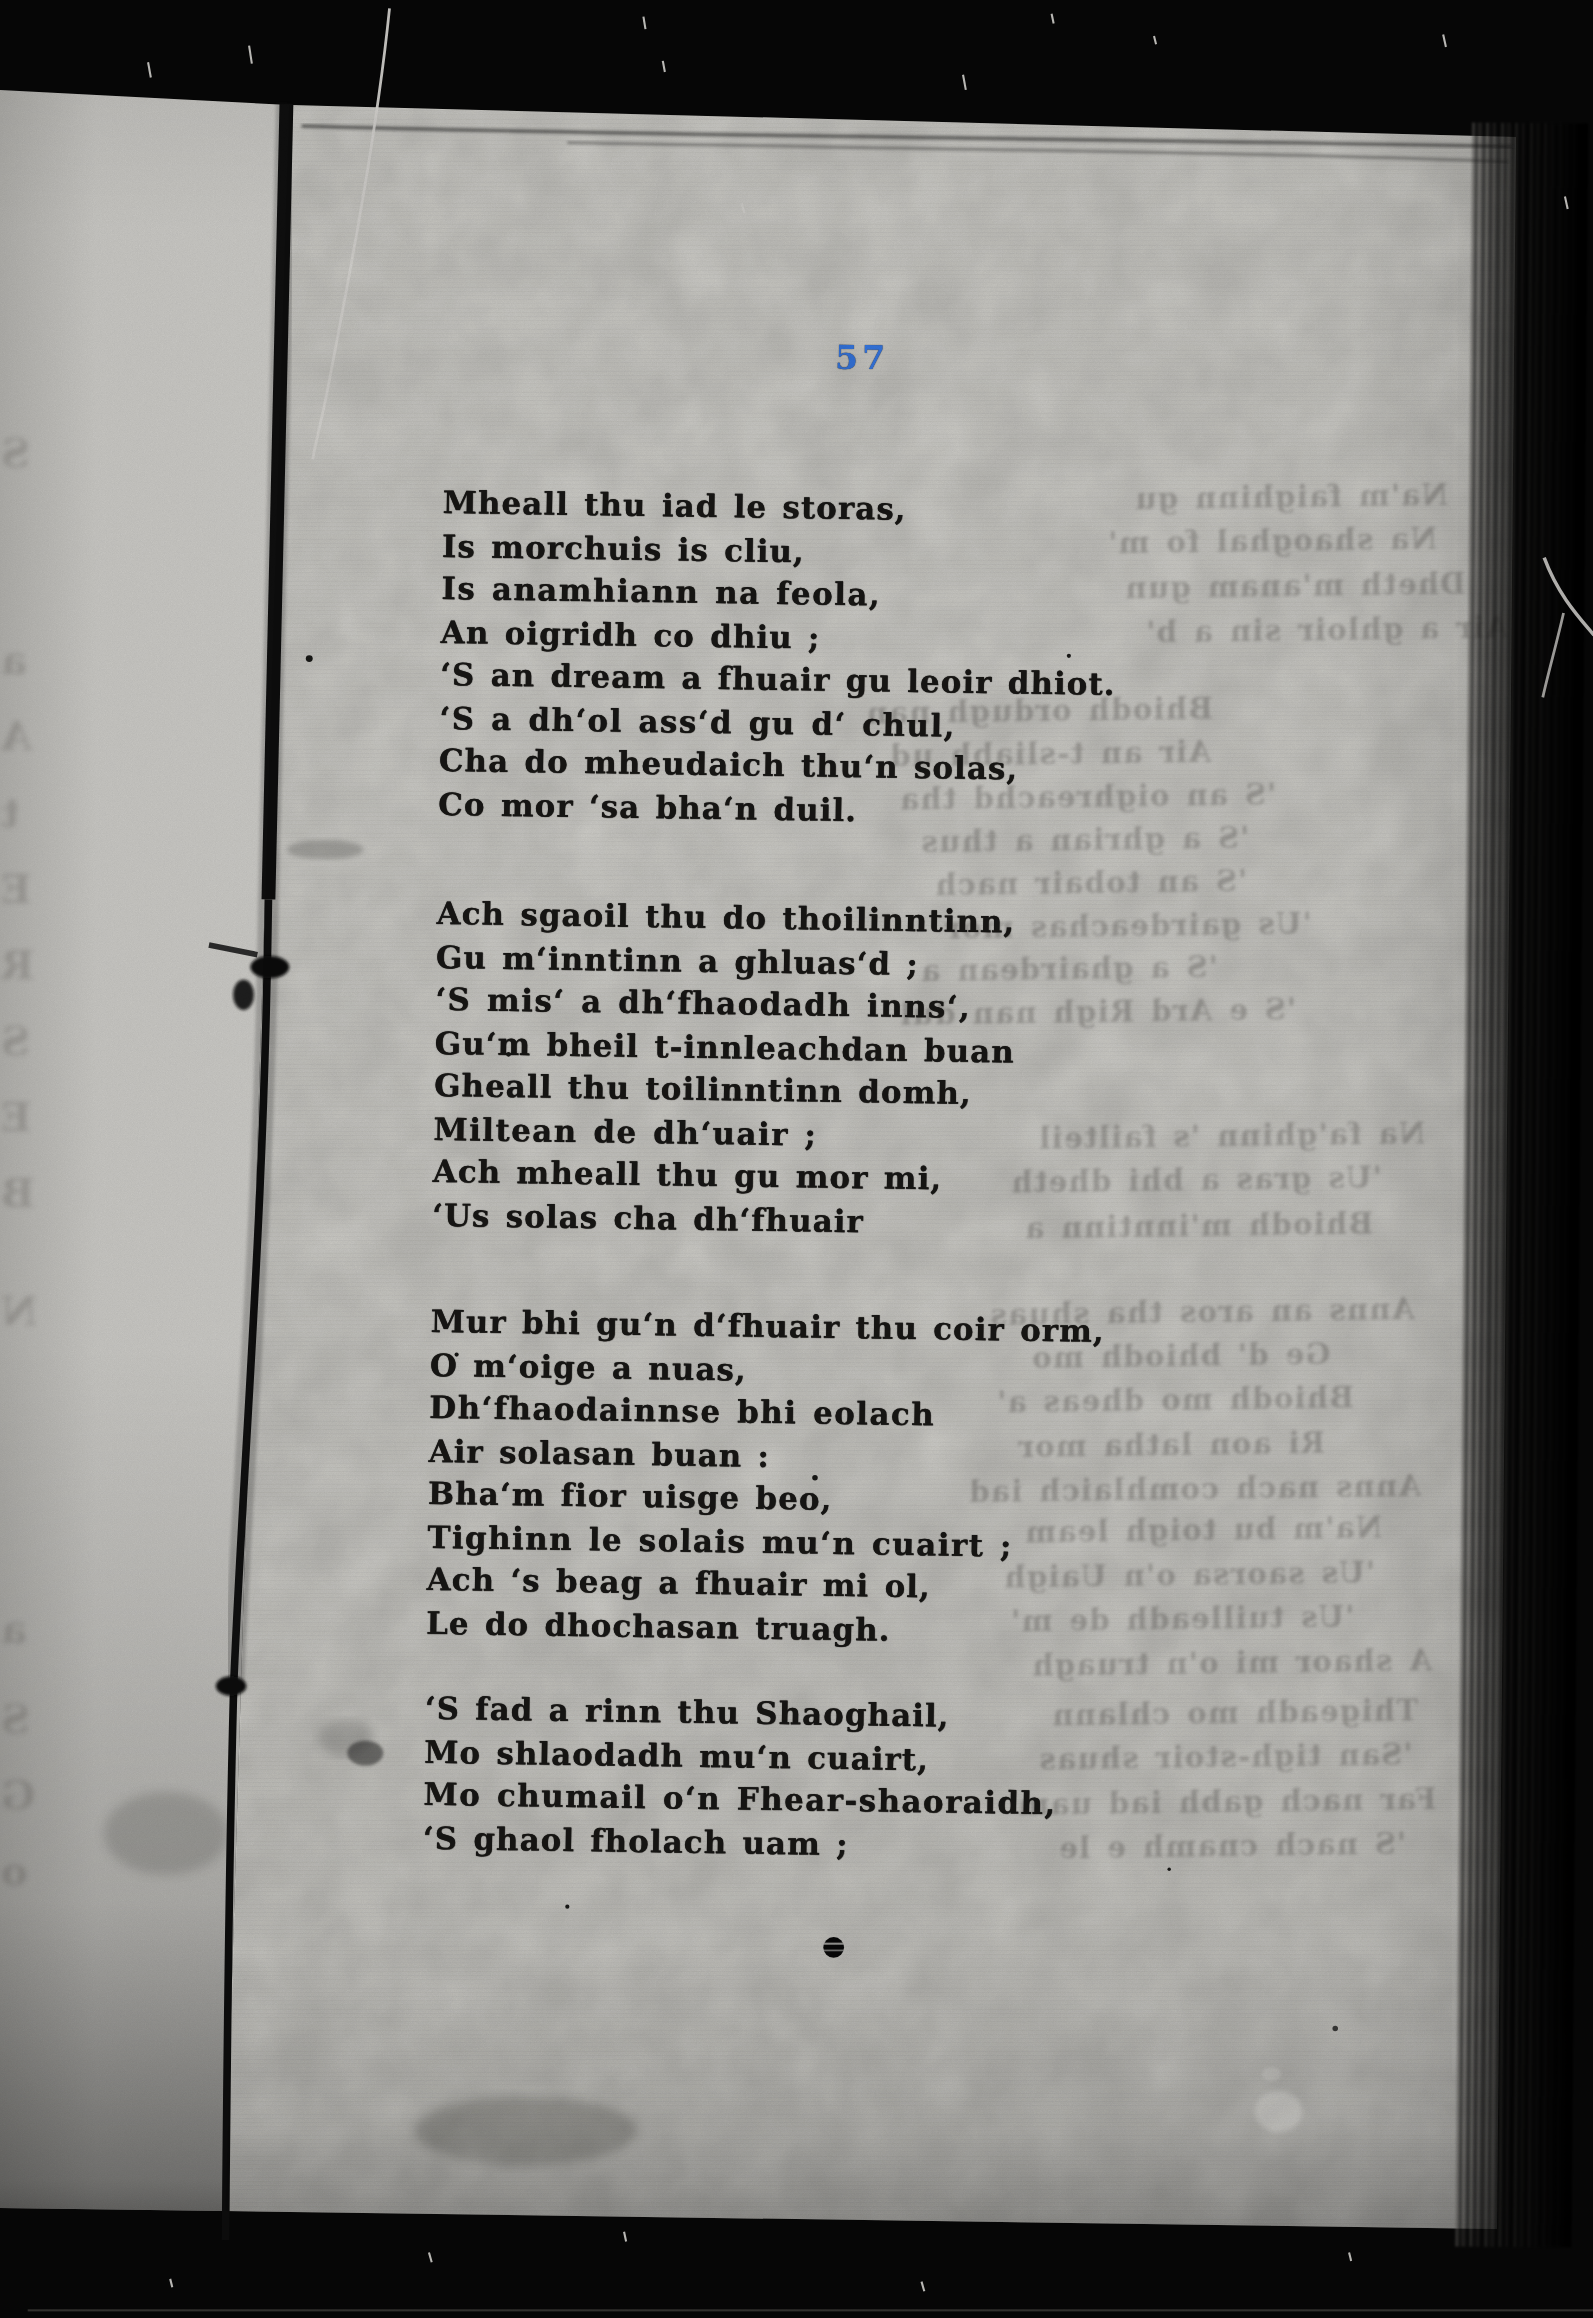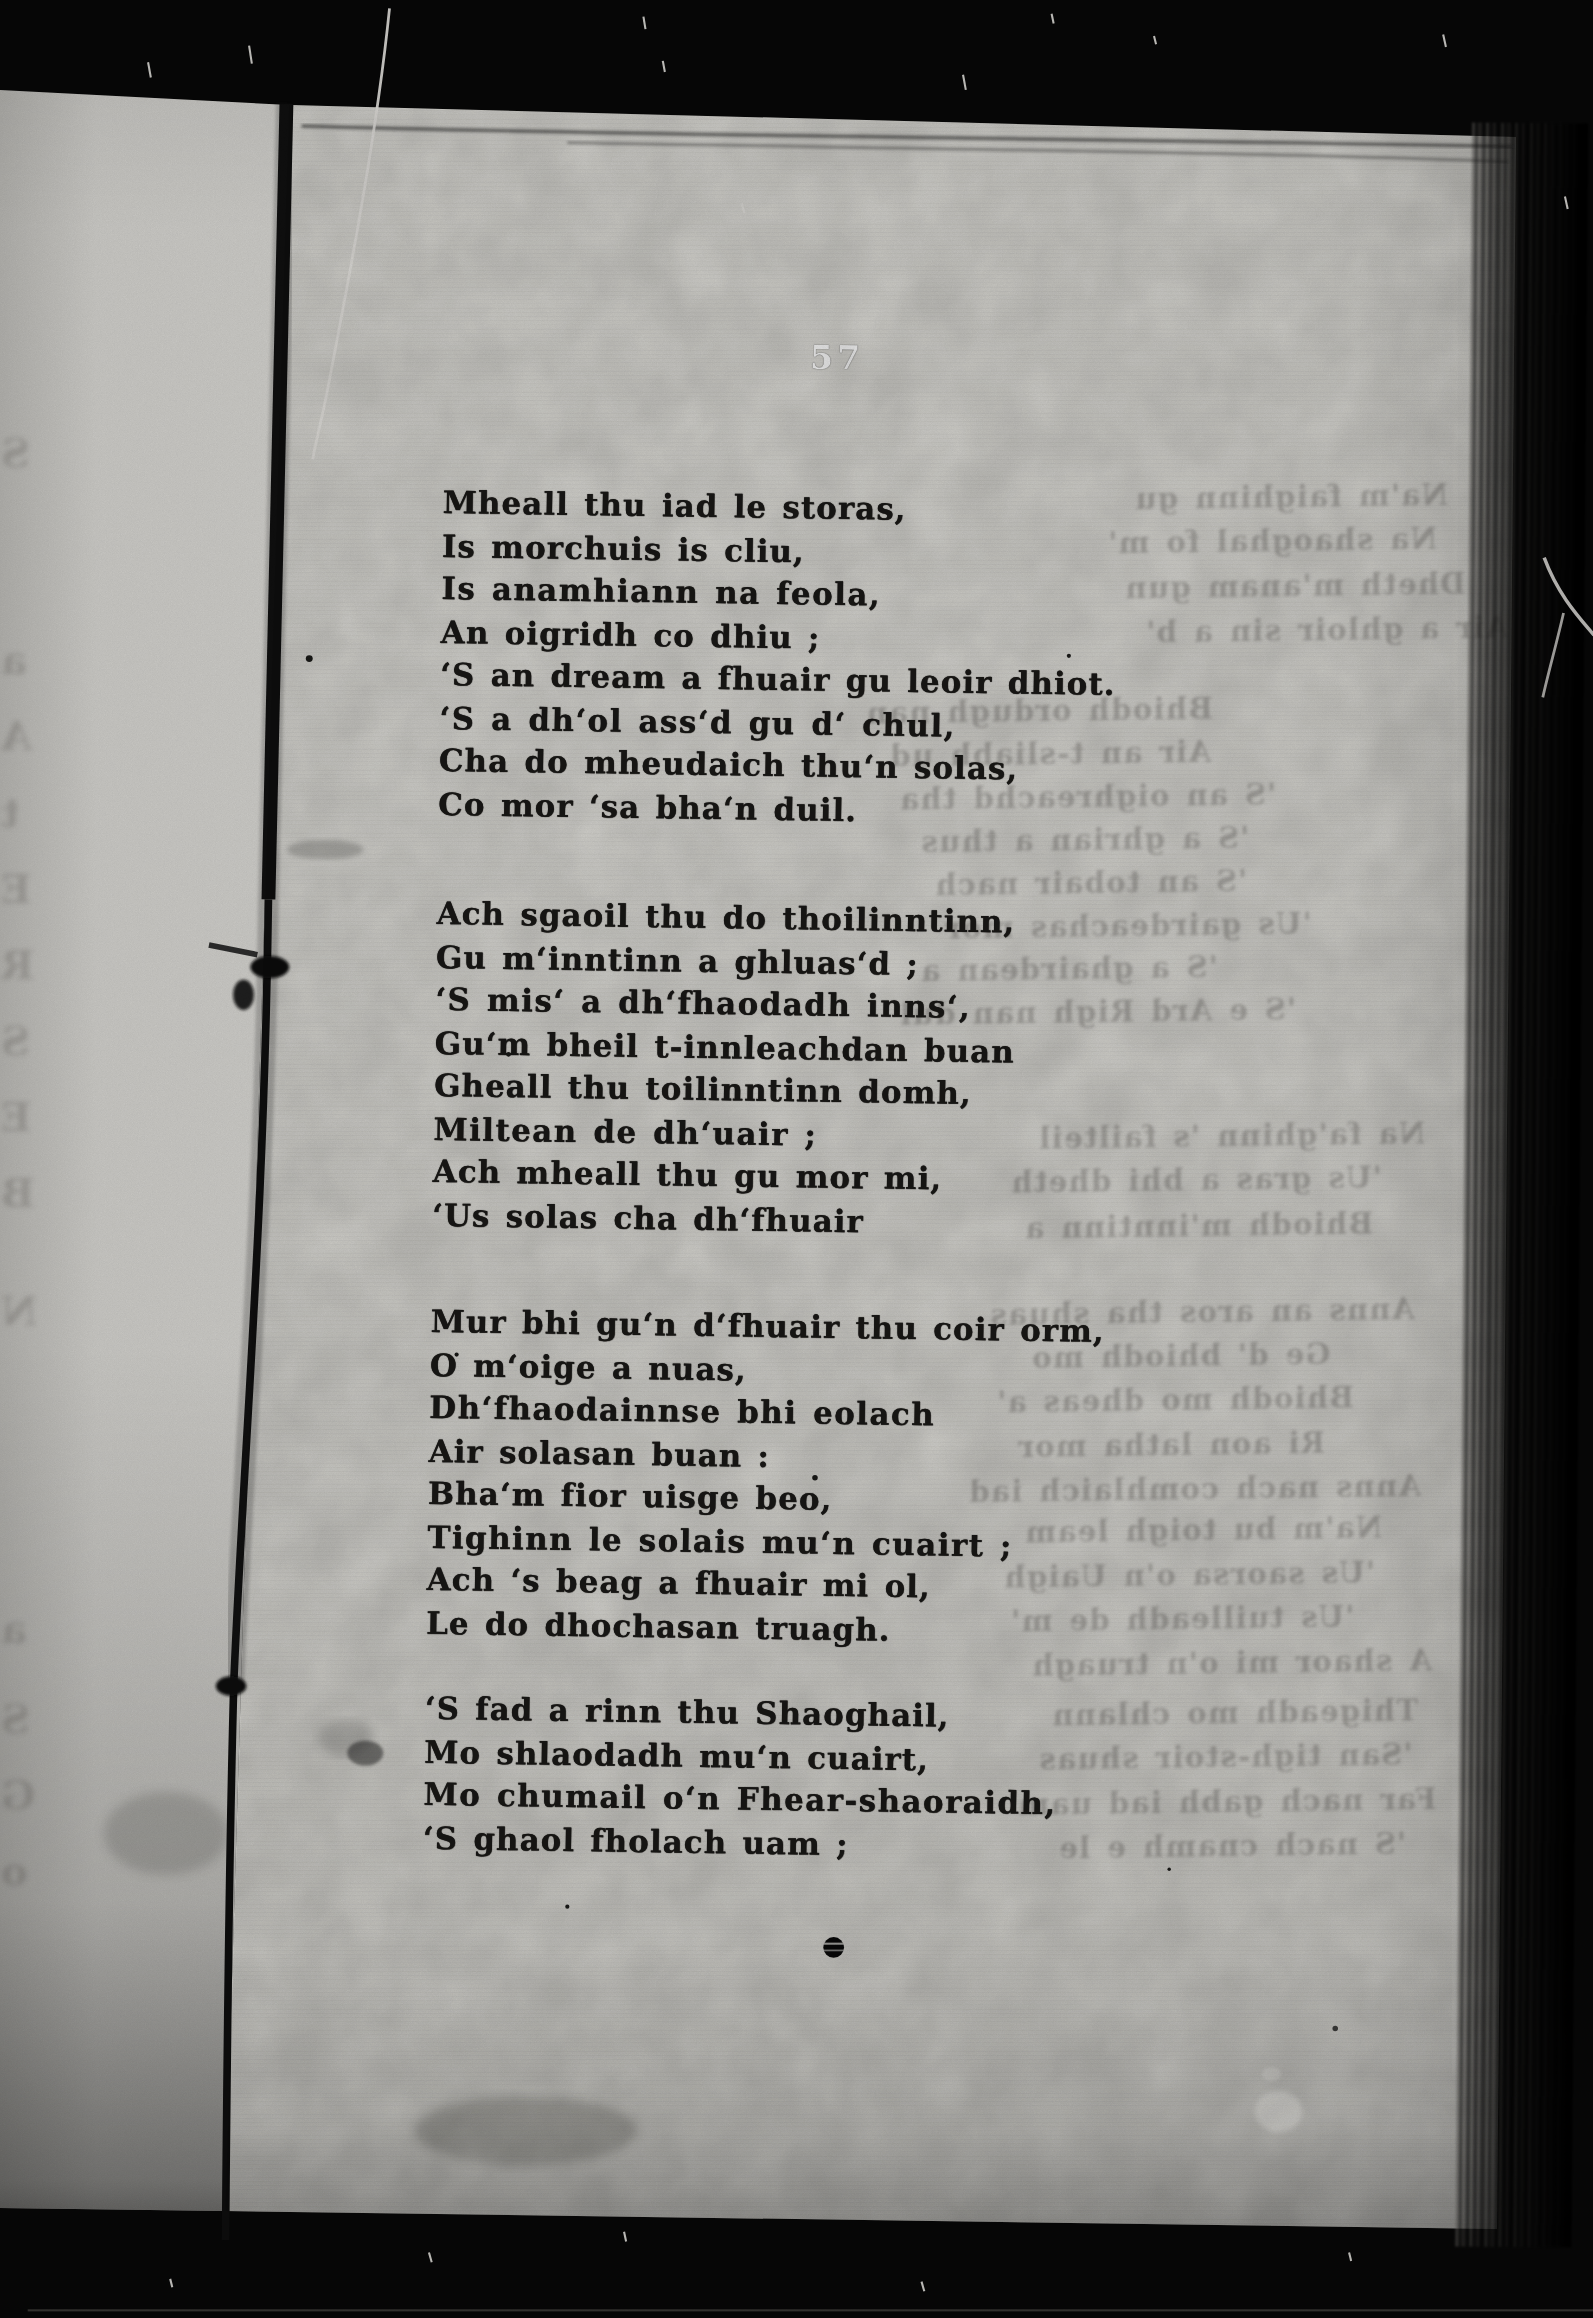--- a/index.html
+++ b/index.html
@@ -42,22 +42,22 @@
     transform:rotate(.85deg);transform-origin:0 0;
     color:#1b1a18;font-weight:700;font-size:31px;line-height:43px;
     letter-spacing:1px;word-spacing:3.5px;white-space:nowrap;
     text-shadow:0 0 0.9px rgba(22,20,18,.85), 0.4px 0.4px 0.6px rgba(22,20,18,.35);}
   .stanza{position:absolute;left:0;}
   #st1{top:0;} #st2{top:411px;} #st3{top:819px;} #st4{top:1206px;}
   .vl{height:43px;}
   .vl:nth-child(2n){transform:translateY(1px);}
   .vl:nth-child(3n){letter-spacing:1.4px;}
 
-  .page-number{position:absolute;left:810px;top:338px;
-    font:700 33px "DejaVu Serif",serif;letter-spacing:4.2px;color:#ffffff;
+  .page-number{position:absolute;left:835px;top:338px;
+    font:700 33px "DejaVu Serif",serif;letter-spacing:4.2px;color:#3b82f6;
     transform:rotate(.6deg);text-shadow:0 0 1.1px rgba(0,0,0,.8);}
 
   
   .ghost{position:absolute;white-space:nowrap;
     font:700 29px "DejaVu Serif",serif;letter-spacing:1.4px;word-spacing:4.2px;
     color:rgba(72,70,66,.30);filter:blur(1.8px);
     transform:scaleX(-1) rotate(.8deg);}
   .gcol{position:absolute;left:1.4px;font:700 40px "DejaVu Serif",serif;
     color:rgba(62,60,56,.22);filter:blur(2.8px);transform:scaleX(-1);}
 

